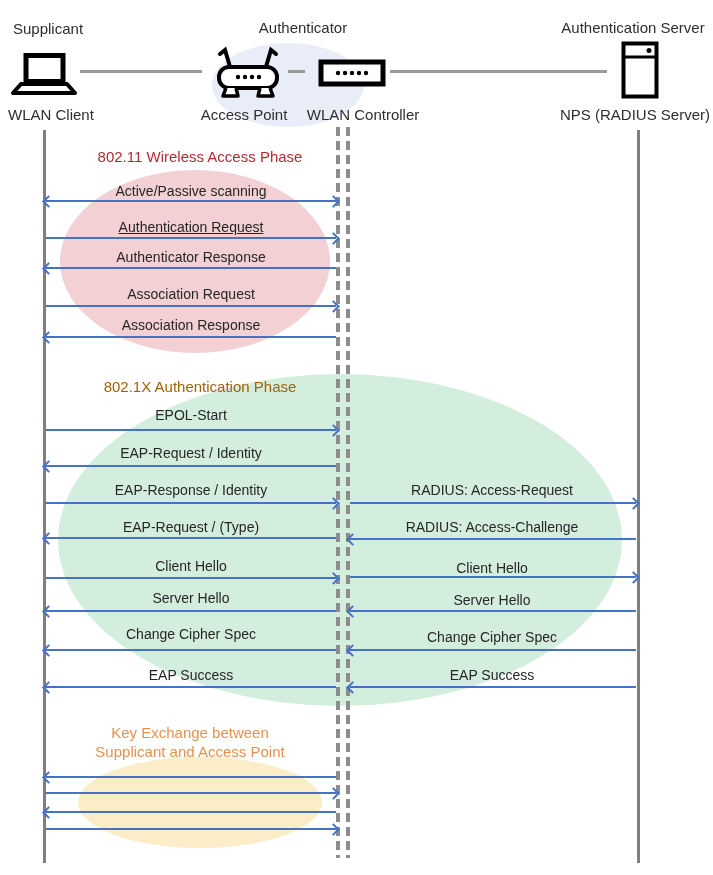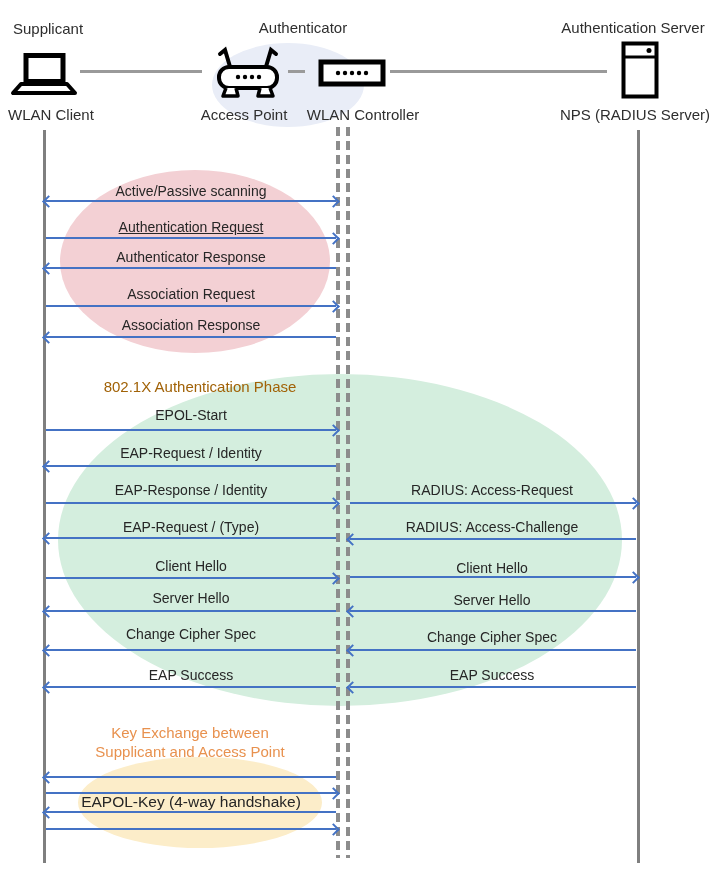--- a/index.html
+++ b/index.html
@@ -104,20 +104,21 @@
 
   <div class="ell ell-red" style="left:60px; top:170px; width:270px; height:183px;"></div>
   <div class="ell ell-green" style="left:58px; top:374px; width:564px; height:332px;"></div>
   <div class="ell ell-orange" style="left:78px; top:757px; width:244px; height:91px;"></div>
 
   <div class="lifeline" style="left:43px;  top:130px; height:733px;"></div>
   <div class="dashline" style="left:336px; top:127px; height:731px;"></div>
   <div class="dashline" style="left:346px; top:127px; height:731px;"></div>
   <div class="lifeline" style="left:637px; top:130px; height:733px;"></div>
 
+  <div class="ptitle ptitle-red" style="left:200px; top:147px;">802.11 Wireless Access Phase</div>
   <div class="ptitle ptitle-green" style="left:200px; top:377px;">802.1X Authentication Phase</div>
   <div class="ptitle ptitle-orange" style="left:190px; top:723px;">Key Exchange between
 Supplicant and Access Point</div>
 
   <div class="mlabel" style="left:191px; top:191px;">Active/Passive scanning</div>
   <div class="arrow seg-l head-l head-r" style="top:200px;"></div>
 
   <div class="mlabel" style="left:191px; top:227px;text-decoration:underline;">Authentication Request</div>
   <div class="arrow seg-l head-r" style="top:237px;"></div>
 
@@ -167,17 +168,16 @@
   <div class="arrow seg-r head-l" style="top:610px;"></div>
 
   <div class="mlabel" style="left:492px; top:637px;">Change Cipher Spec</div>
   <div class="arrow seg-r head-l" style="top:649px;"></div>
 
   <div class="mlabel" style="left:492px; top:675px;">EAP Success</div>
   <div class="arrow seg-r head-l" style="top:686px;"></div>
 
   <div class="arrow seg-l head-l" style="top:776px;"></div>
   <div class="arrow seg-l head-r" style="top:792px;"></div>
-  <div class="mlabel big" style="left:191px; top:802px;">EAPOL-Key (4-way handshake)</div>
   <div class="arrow seg-l head-l" style="top:811px;"></div>
   <div class="arrow seg-l head-r" style="top:828px;"></div>
 
 </div>
 
 </body></html>

